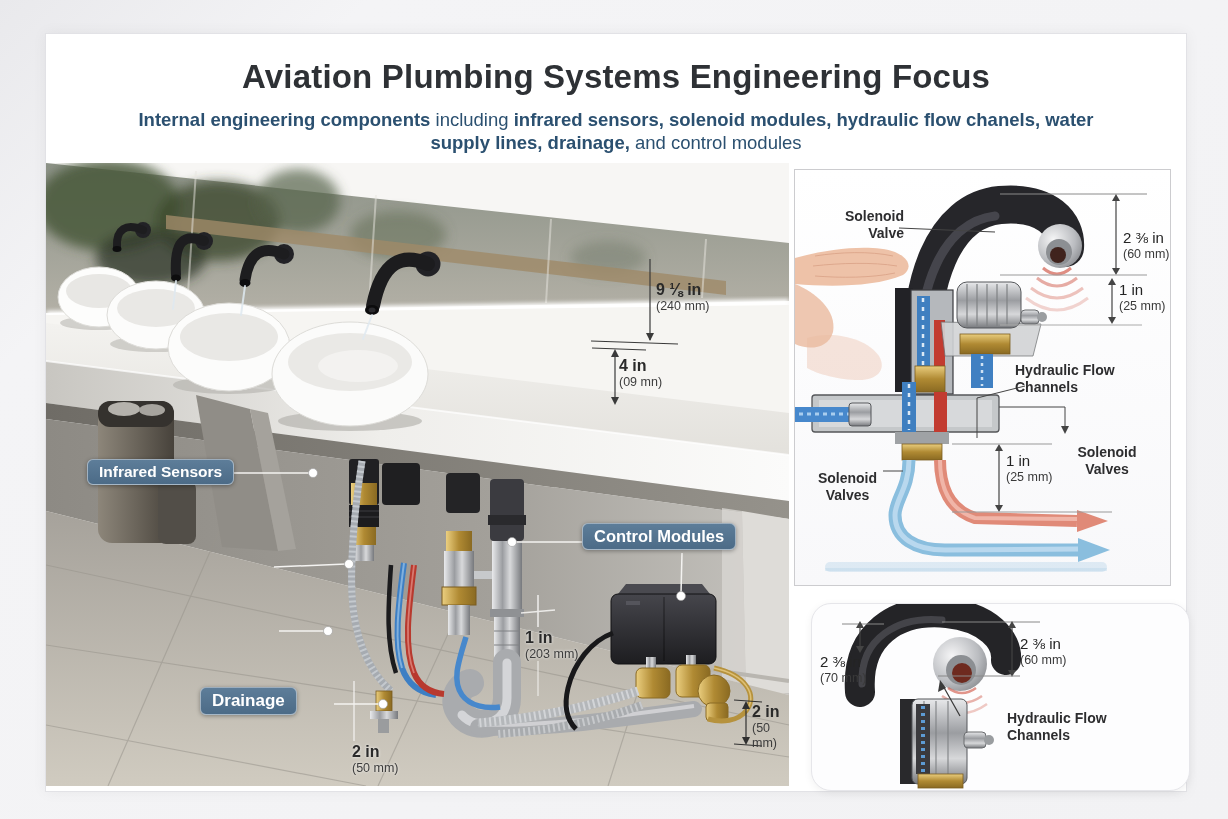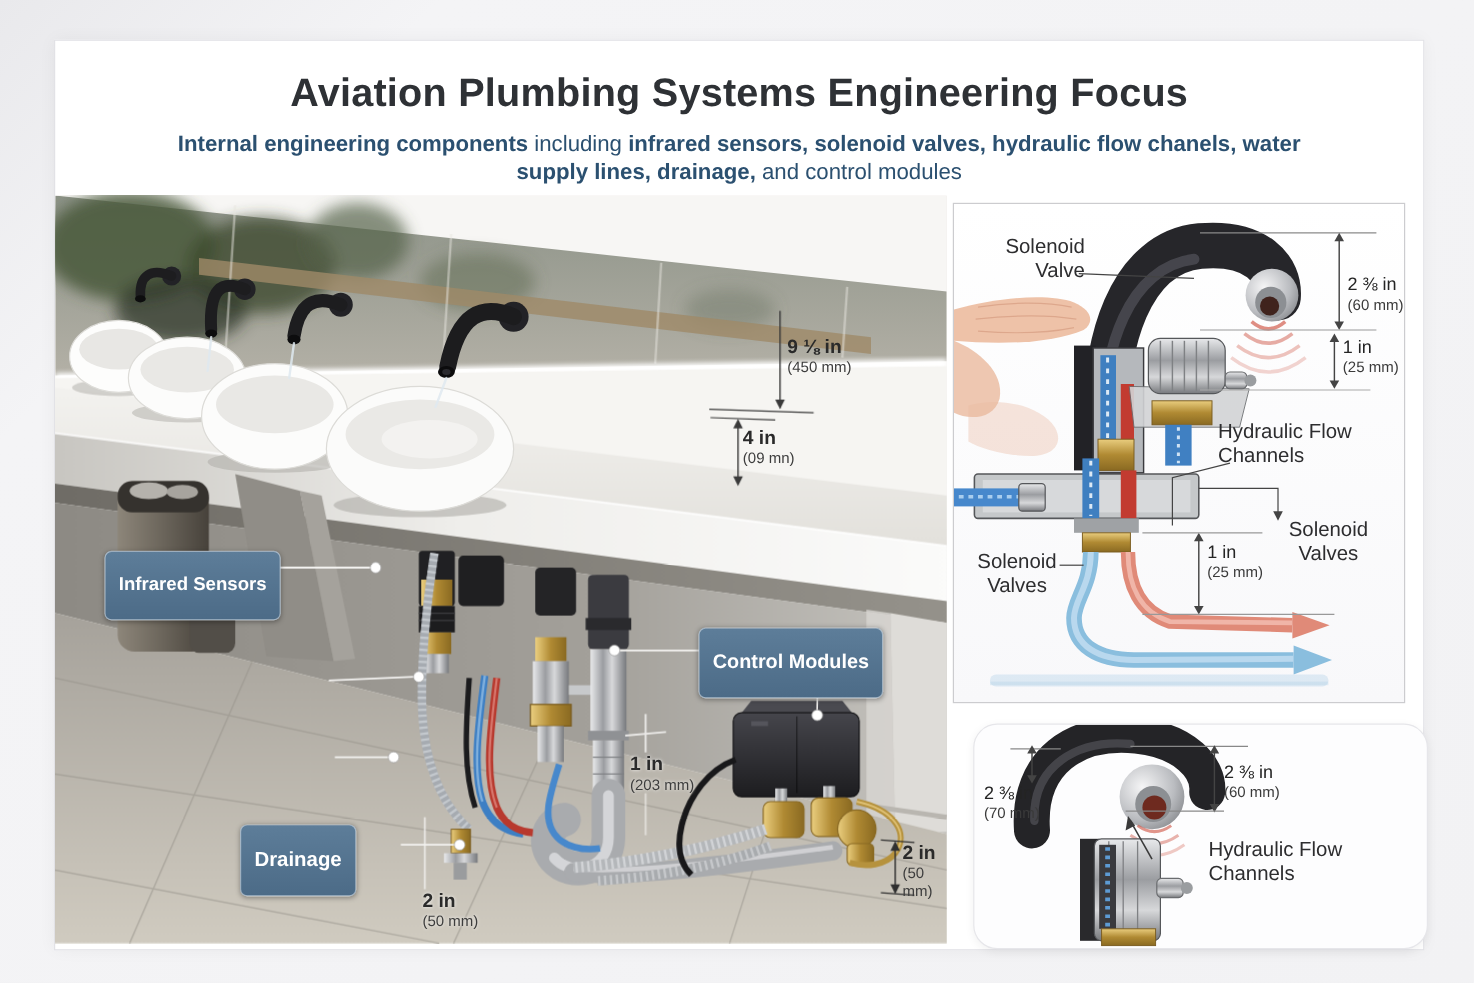--- a/index.html
+++ b/index.html
@@ -3,42 +3,42 @@
 <meta charset="utf-8">
 <style>
   html,body{margin:0;padding:0;background:#f1f1f3;font-family:"Liberation Sans",sans-serif;}
   .stage{position:relative;width:1228px;height:819px;background:linear-gradient(135deg,#e9e9ec 0%,#f4f4f6 18%,#f2f2f4 100%);overflow:hidden;}
   .card{position:absolute;left:45px;top:33px;width:1140px;height:757px;background:#fff;border:1px solid #e2e2e6;box-shadow:0 0 14px rgba(0,0,0,.05);}
   .title{position:absolute;left:0;top:24px;width:100%;text-align:center;font-size:33px;font-weight:bold;color:var(--c-title);letter-spacing:.2px;}
   .subtitle{position:absolute;left:50%;transform:translateX(-50%);top:74px;width:960px;text-align:center;font-size:18.5px;line-height:1.26;color:var(--c-sub);}
   .subtitle .b{font-weight:bold;}
   .photo{position:absolute;left:0;top:129px;width:743px;height:623px;overflow:hidden;background:#efeeec;}
   .photo-overlay{position:absolute;left:0;top:129px;width:743px;height:623px;overflow:visible;pointer-events:none;}
-  .badge{position:absolute;background:linear-gradient(180deg,#5d7d99,#4c6b87);border:1.5px solid rgba(255,255,255,.45);border-radius:6px;color:#fff;font-weight:bold;font-size:15.5px;padding:19px 11px;white-space:nowrap;box-shadow:0 1px 4px rgba(0,0,0,.35);}
+  .badge{position:absolute;background:linear-gradient(180deg,#5d7d99,#4c6b87);border:1.5px solid rgba(255,255,255,.45);border-radius:6px;color:#fff;font-weight:bold;font-size:15.5px;padding:3px 11px;white-space:nowrap;box-shadow:0 1px 4px rgba(0,0,0,.35);}
   .dim{position:absolute;color:var(--c-dim);line-height:1.15;}
   .dim .in{font-size:16px;font-weight:600;}
   .dim .mm{font-size:12.5px;color:#3d3d3d;}
   .dim.light{text-shadow:0 0 3px rgba(255,255,255,.9);}
   .panel-top{position:absolute;left:748px;top:135px;width:375px;height:415px;background:linear-gradient(180deg,#ffffff,#f8f8fa);border:1px solid #cccccf;overflow:hidden;}
   .panel-bottom{position:absolute;left:765px;top:569px;width:377px;height:186px;background:#fdfdfe;border:1px solid #e6e6ea;border-radius:20px;box-shadow:0 2px 8px rgba(0,0,0,.06);overflow:hidden;}
-  .plabel{position:absolute;color:#2d2d2f;font-size:17px;font-weight:400;line-height:1.18;}
+  .plabel{position:absolute;color:#2d2d2f;font-size:14px;font-weight:700;line-height:1.18;margin-top:12px;}
   .pdim{position:absolute;color:#242424;line-height:1.12;}
   .pdim .in{font-size:15px;font-weight:400;}
   .pdim .mm{font-size:12.5px;color:#3a3a3a;}
   svg{position:absolute;left:0;top:0;}
 </style>
 </head>
 <body>
 
 <div class="stage">
  <div class="card">
 
   <div class="title">Aviation Plumbing Systems Engineering Focus</div>
   <div class="subtitle">
-    <span class="b">Internal engineering components </span><span>including </span><span class="b">infrared sensors, solenoid valves, hydraulic flow chanels, water supply lines, drainage, </span><span>and control modules</span>
+    <span class="b">Internal engineering components </span><span>including </span><span class="b">infrared sensors, solenoid modules, hydraulic flow chanels, water supply lines, drainage, </span><span>and control modules</span>
   </div>
 
   <div class="photo">
    <svg width="743" height="623" viewBox="0 0 743 623">
     <defs>
       <linearGradient id="gMirror" x1="0" y1="0" x2="0" y2="1">
               <stop offset="0" stop-color="#8d9388"></stop>
               <stop offset="1" stop-color="#b3b0a6"></stop>
             </linearGradient>
       <linearGradient id="gTop" x1="0" y1="0" x2="0" y2="1">
@@ -297,21 +297,21 @@
    </svg>
   </div>
 
   <div class="photo-overlay">
     <div class="badge" style="left:41px;top:296px">Infrared Sensors</div>
     <div class="badge" style="left:154px;top:524px;font-size:17px">Drainage</div>
     <div class="badge" style="left:536px;top:360px;font-size:16.5px">Control Modules</div>
 
     <div class="dim" style="left:610px;top:118px">
       <div class="in">9 ⅛ in</div>
-      <div class="mm">(450 mm)</div>
+      <div class="mm">(240 mm)</div>
     </div>
     <div class="dim" style="left:573px;top:194px">
       <div class="in">4 in</div>
       <div class="mm">(09 mn)</div>
     </div>
     <div class="dim light" style="left:479px;top:466px">
       <div class="in">1 in</div>
       <div class="mm">(203 mm)</div>
     </div>
     <div class="dim light" style="left:306px;top:580px">

